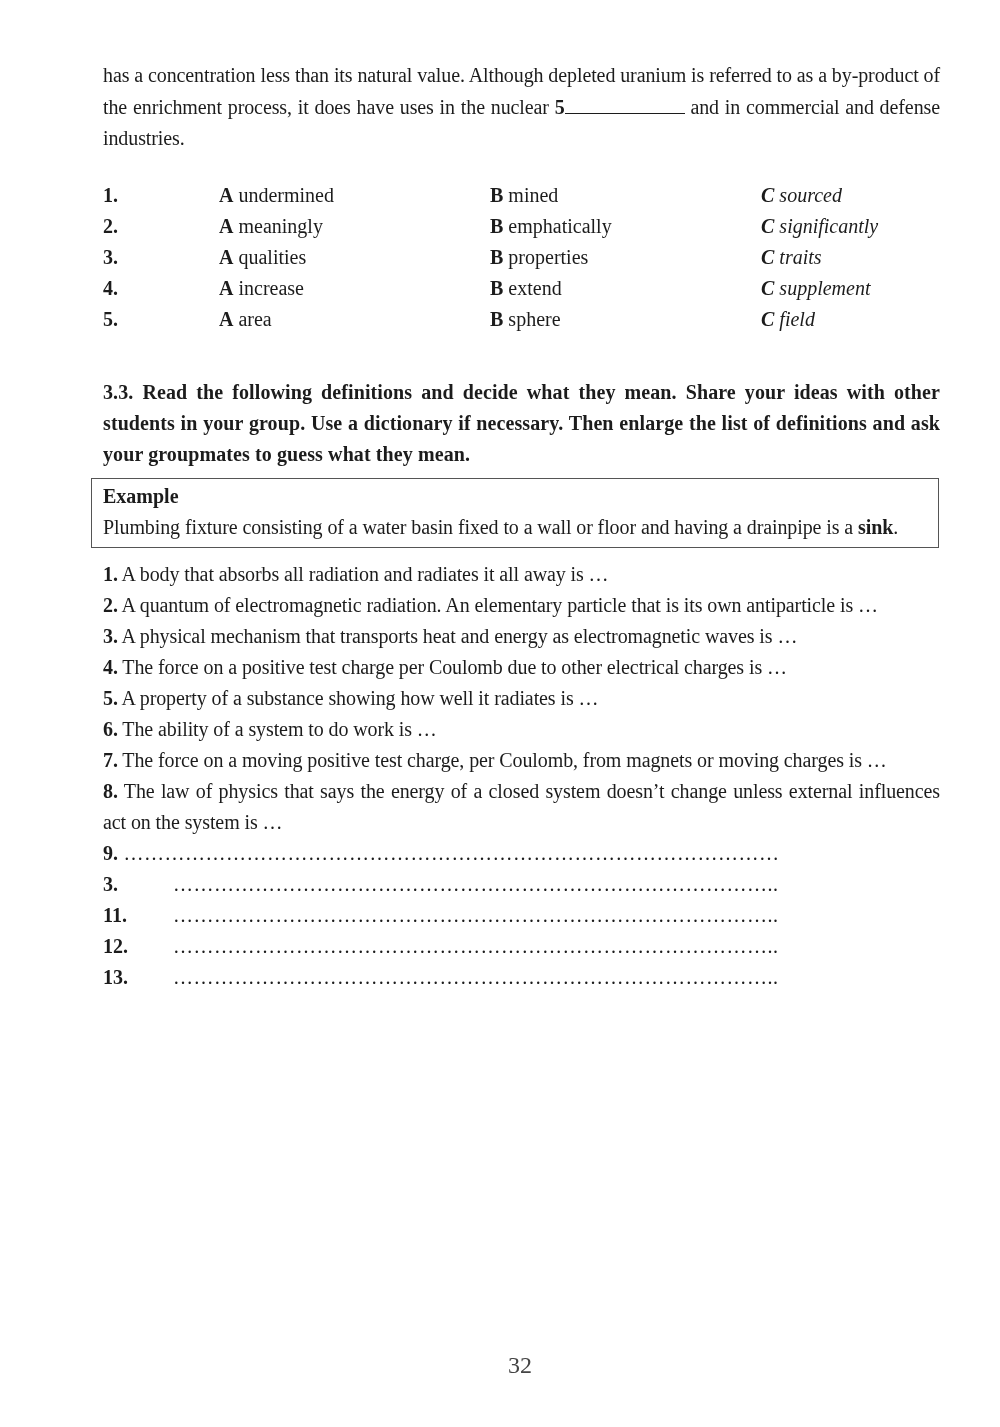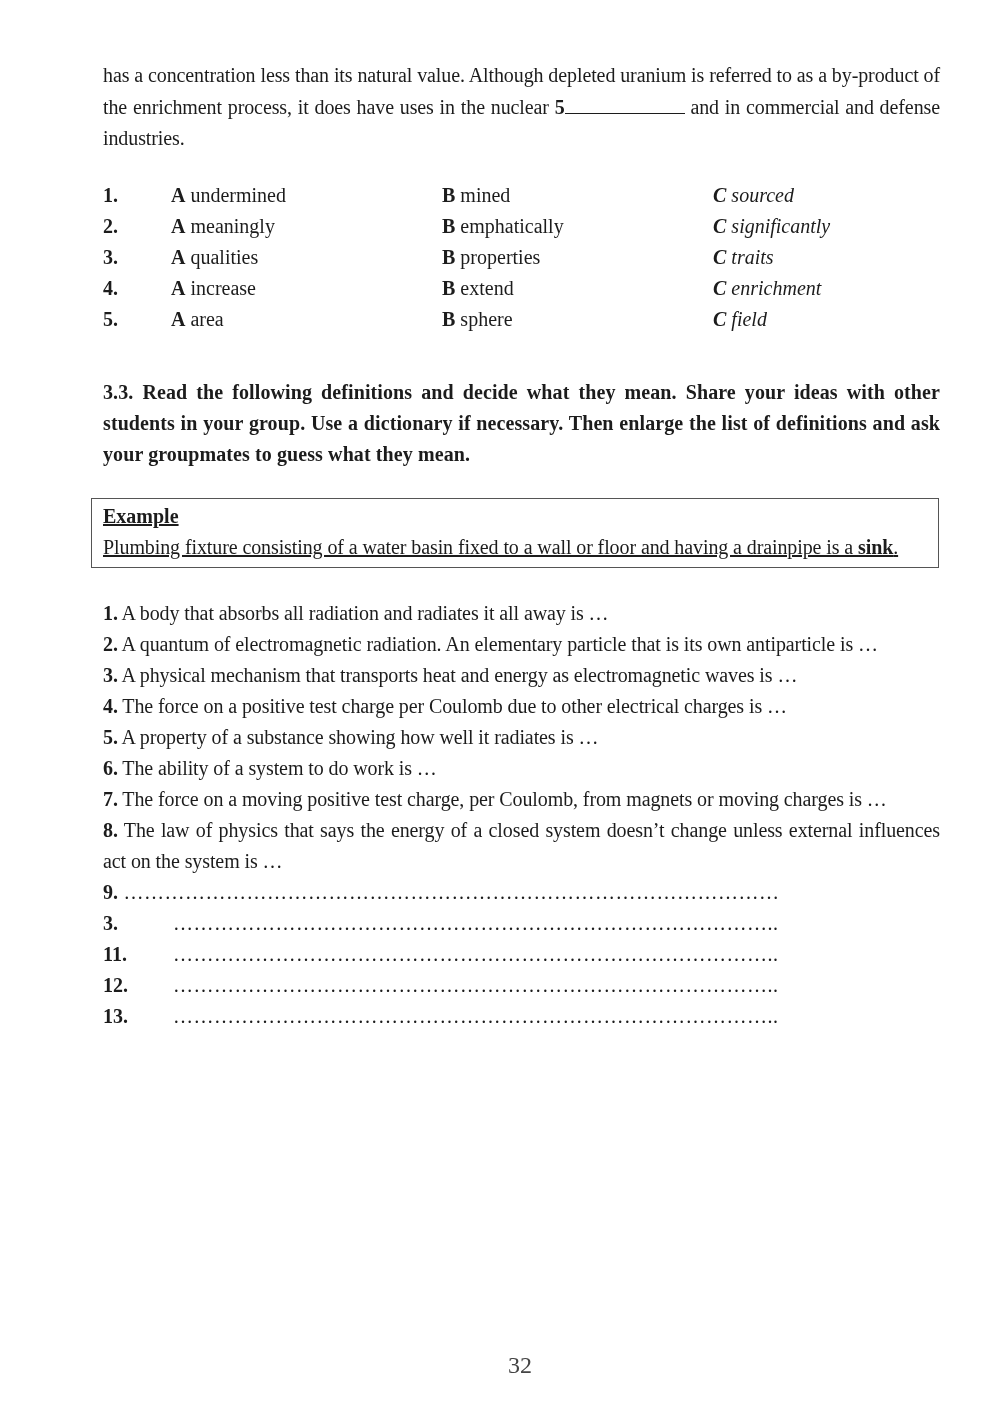--- a/index.html
+++ b/index.html
@@ -5,27 +5,27 @@
   html, body { margin: 0; padding: 0; background: #ffffff; }
   body { width: 1000px; height: 1427px; position: relative; overflow: hidden; color: #1c1c1c;
          font-family: "Liberation Serif", "DejaVu Serif", serif; }
   .page { position: absolute; left: 103px; top: 60px; width: 837px; font-size: 20px; line-height: 31px; }
   .para { text-align: justify; margin: 0; letter-spacing: -0.1px; }
   .blank { display: inline-block; width: 120px; border-bottom: 1.5px solid #1c1c1c; height: 22px; vertical-align: baseline; }
   b { font-weight: bold; }
   .choices { margin-top: 26px; }
   .choice-row { display: flex; height: 31px; }
   .choice-num { width: 68px; font-weight: bold; }
-  .choice-a { width: 271px; }
+  .choice-a { width: 271px; margin-left: 48px; }
   .choice-b { width: 271px; }
   .choice-c { flex: 1; font-style: italic; }
   .task { margin-top: 42px; font-weight: bold; text-align: justify; letter-spacing: 0.1px; }
-  .example-box { margin-top: 28px; margin-left: -12px; width: 848px; border: 1.5px solid #555; padding: 2px 10px 4px 11px; box-sizing: border-box; text-decoration: underline; }
+  .example-box { margin-top: 8px; margin-left: -12px; width: 848px; border: 1.5px solid #555; padding: 2px 10px 4px 11px; box-sizing: border-box; }
   .example-title { font-weight: bold; }
-  .defs { margin-top: 30px; font-family: Liberation Serif, serif; }
+  .defs { margin-top: 11px; font-family: Liberation Serif, serif; }
   .def { text-align: justify; }
   .def-num { font-weight: bold; }
   .blank-row { display: flex; height: 31px; font-weight: bold; }
   .blank-row .num9 { white-space: nowrap; overflow: hidden; width: 837px; }
   .blank-row .numw { width: 70px; }
   .blank-row .dots { flex: 1; white-space: nowrap; overflow: hidden; font-weight: normal; letter-spacing: 0.5px; }
   .page-number { position: absolute; top: 1352px; left: 0; width: 1040px; text-align: center; font-size: 24px; color: #444; }
 </style>
 </head>
 <body>
@@ -50,21 +50,21 @@
     <div class="choice-row">
       <span class="choice-num">3.</span>
       <span class="choice-a"><b>A</b><span> qualities</span></span>
       <span class="choice-b"><b>B</b><span> properties</span></span>
       <span class="choice-c"><b>C</b><span> traits</span></span>
     </div>
     <div class="choice-row">
       <span class="choice-num">4.</span>
       <span class="choice-a"><b>A</b><span> increase</span></span>
       <span class="choice-b"><b>B</b><span> extend</span></span>
-      <span class="choice-c"><b>C</b><span> enrichment</span></span>
+      <span class="choice-c"><b>C</b><span> supplement</span></span>
     </div>
     <div class="choice-row">
       <span class="choice-num">5.</span>
       <span class="choice-a"><b>A</b><span> area</span></span>
       <span class="choice-b"><b>B</b><span> sphere</span></span>
       <span class="choice-c"><b>C</b><span> field</span></span>
     </div>
   </div>
 
   <p class="para task">3.3. Read the following definitions and decide what they mean. Share your ideas with other students in your group. Use a dictionary if necessary. Then enlarge the list of definitions and ask your groupmates to guess what they mean.</p>

